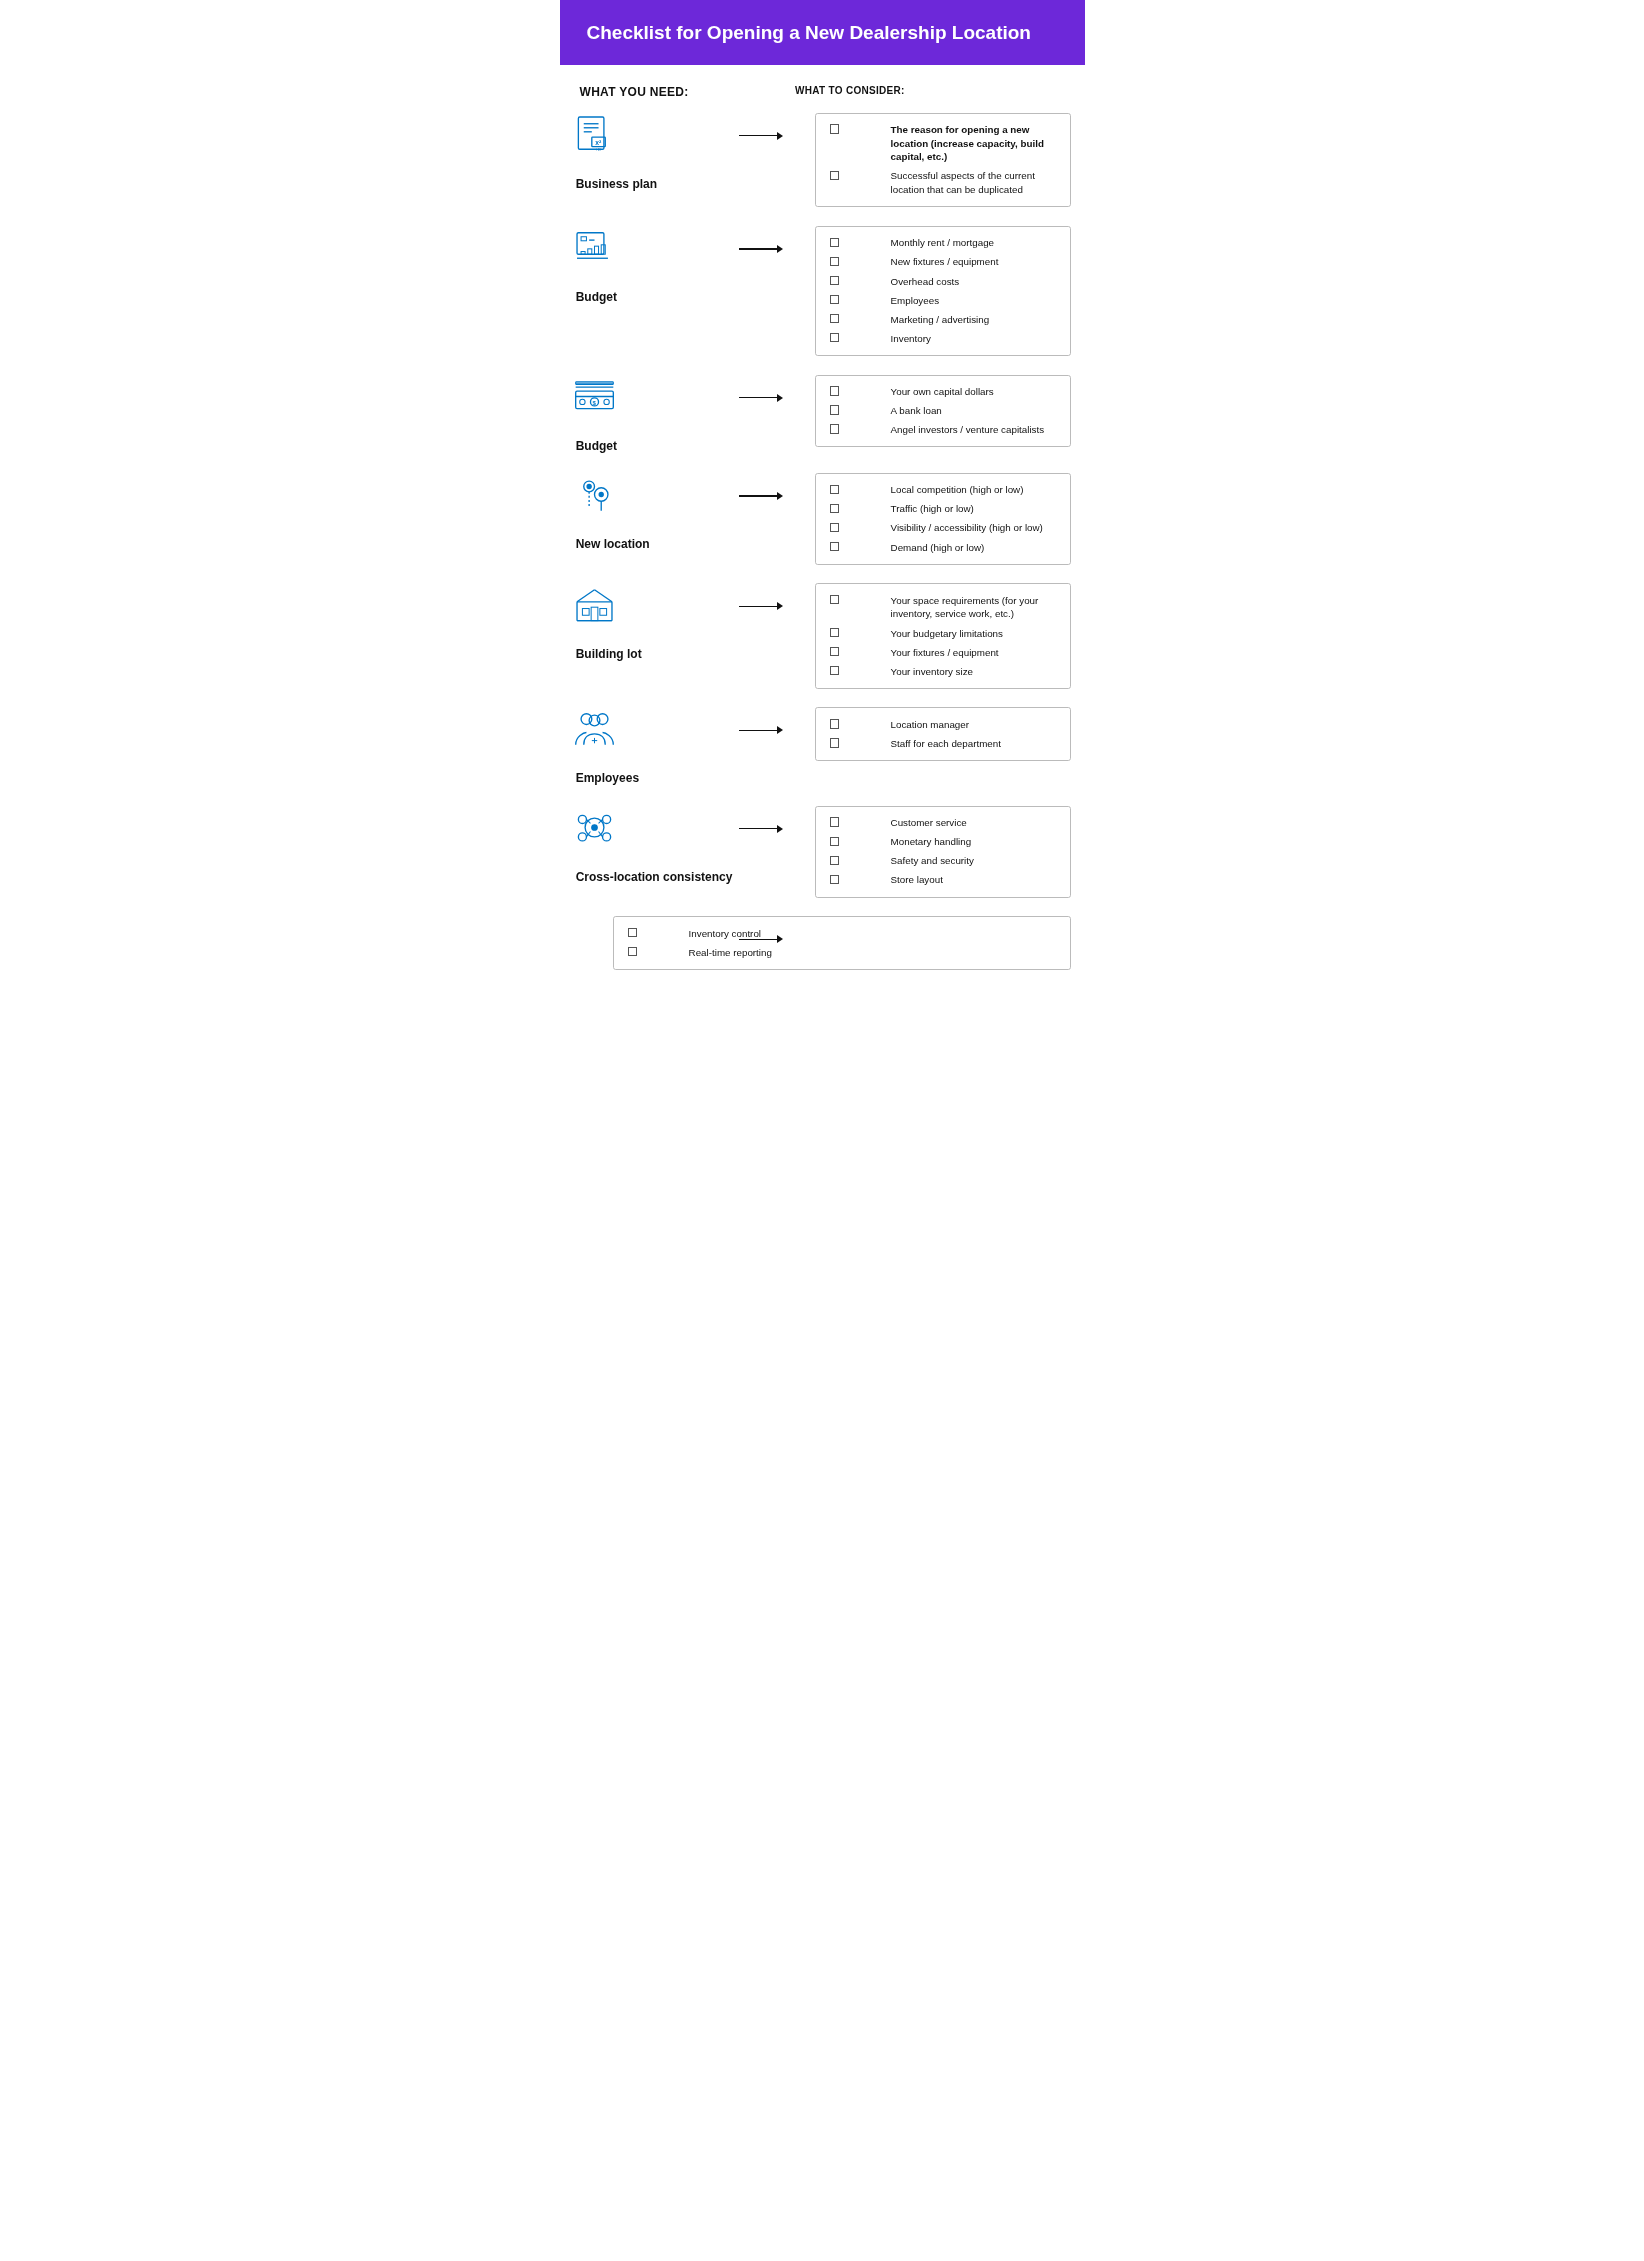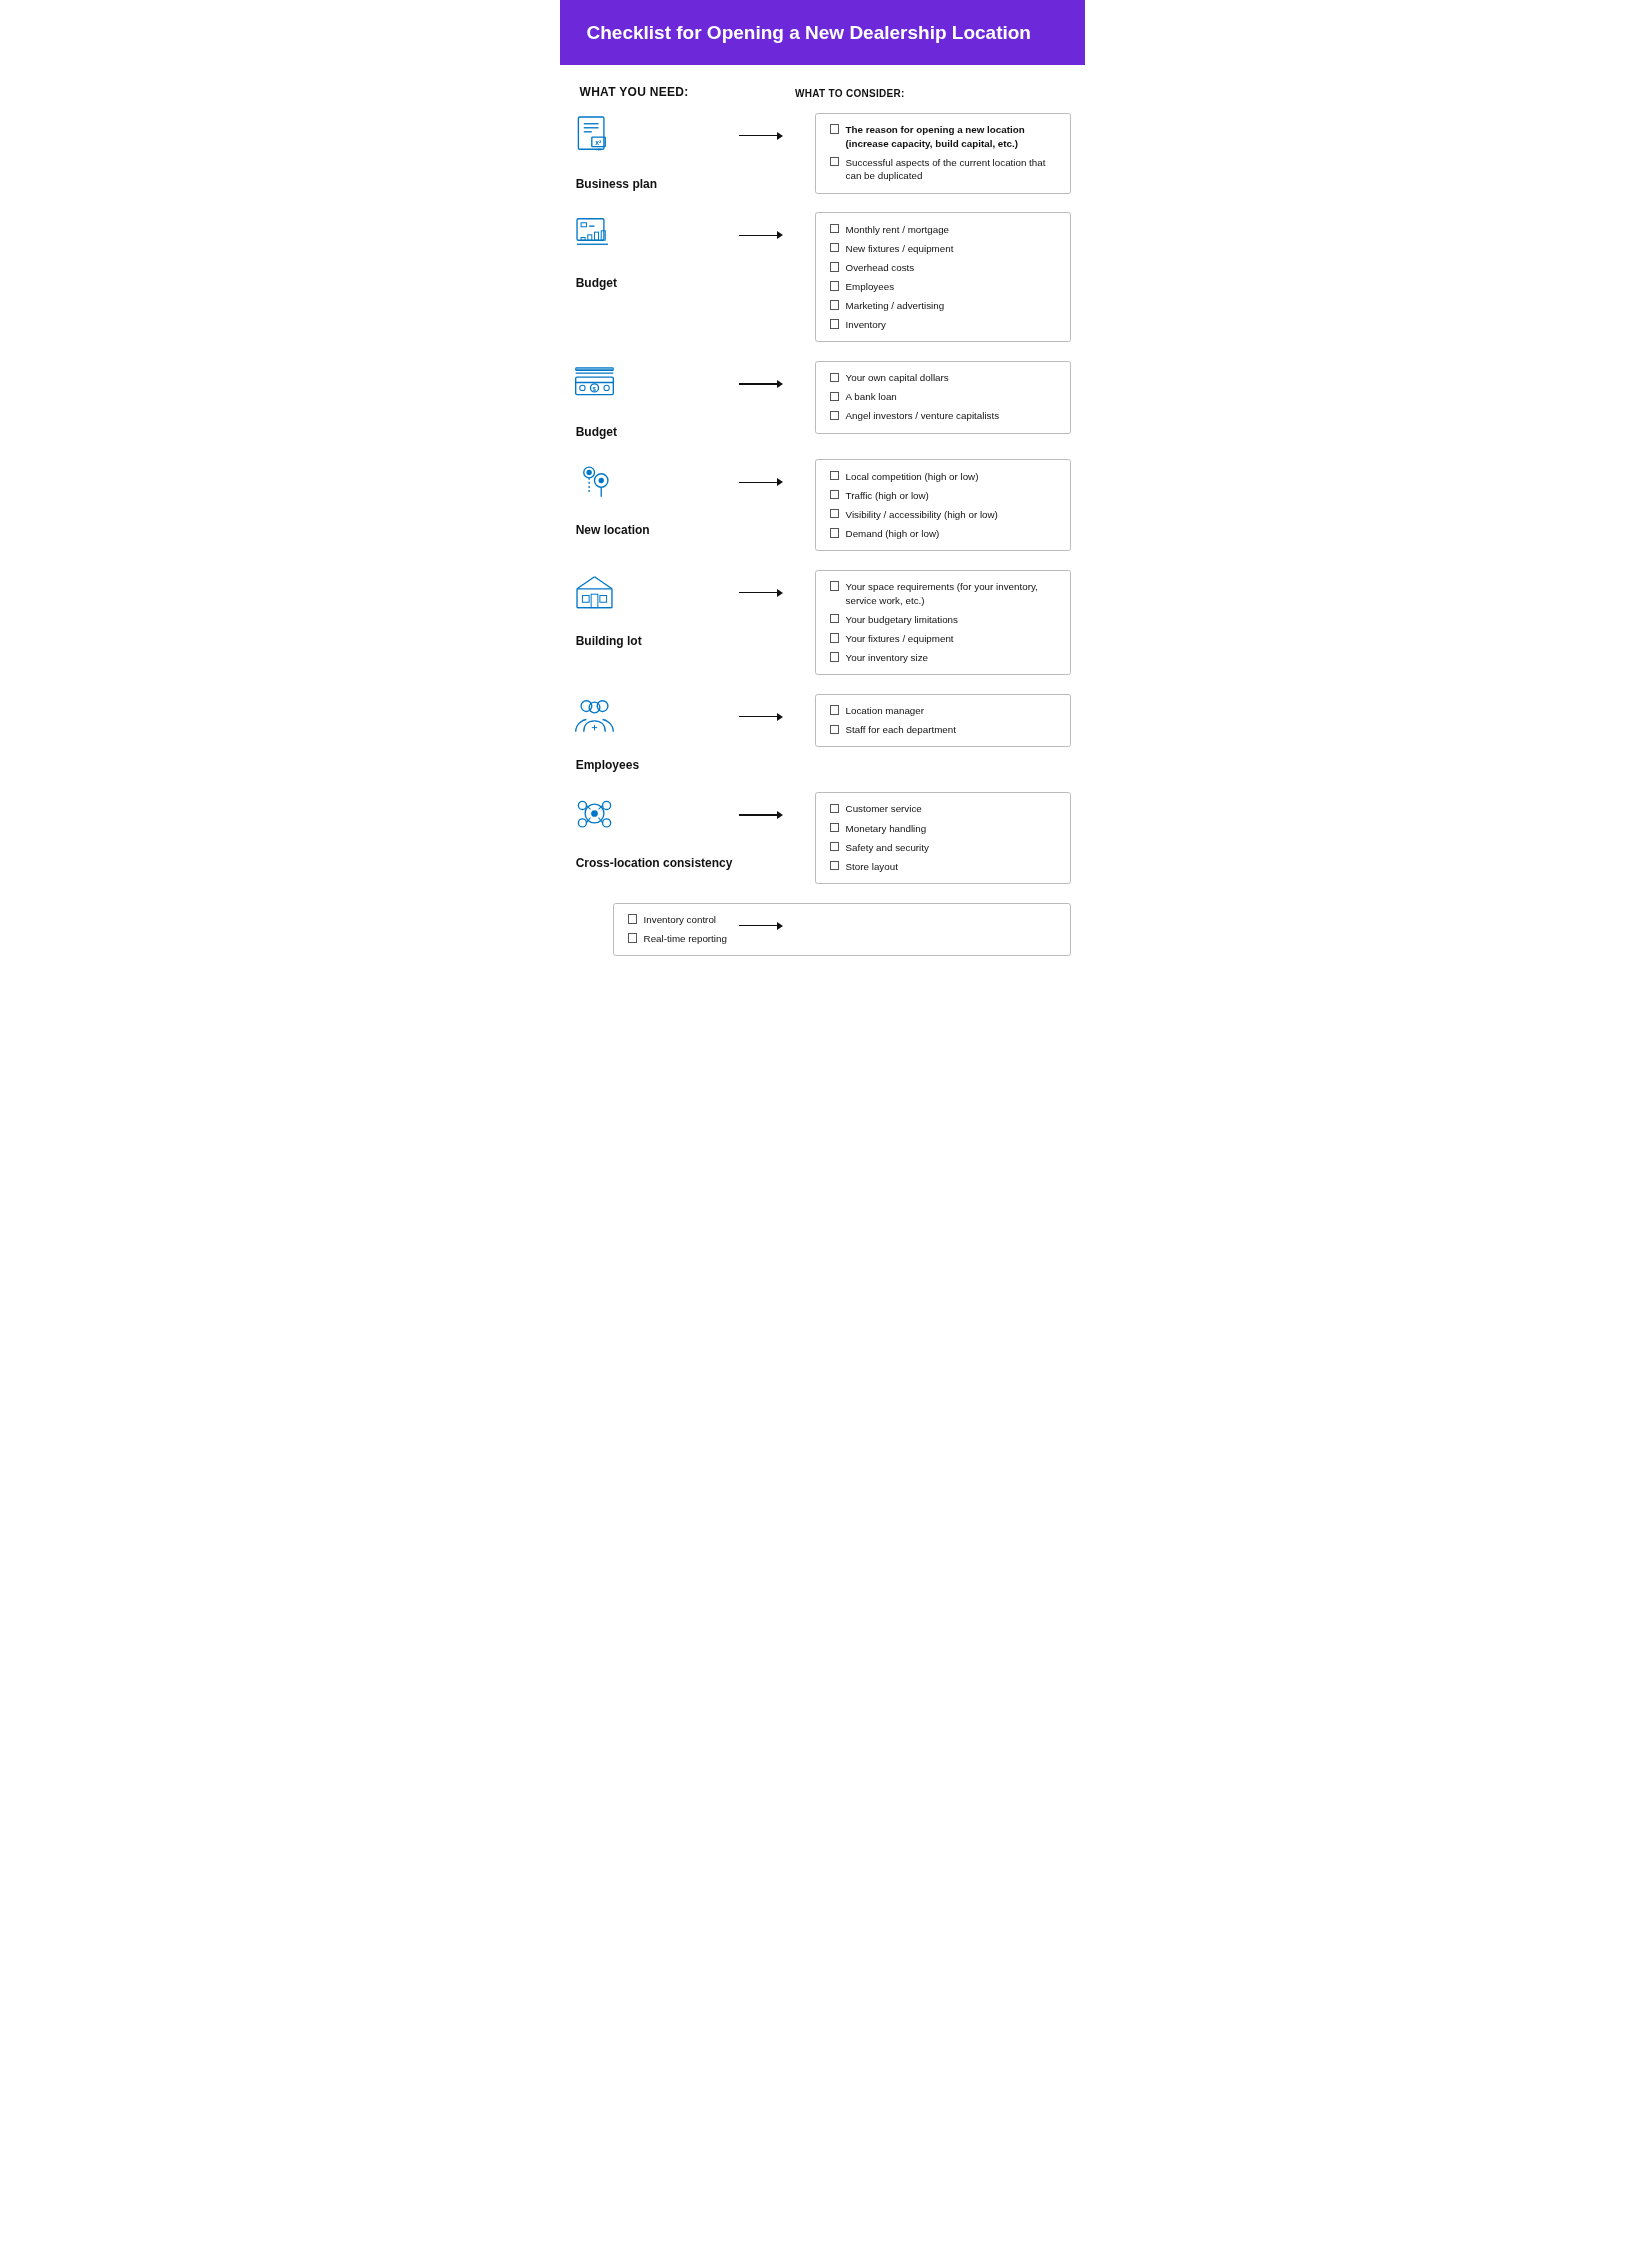--- a/index.html
+++ b/index.html
@@ -19,21 +19,20 @@
     .header-title {
       color: #fff;
       font-size: 19px;
       font-weight: 900;
     }
 
     .columns-header {
       display: flex;
       padding: 0 20px 6.7px 20px;
       margin-bottom: 6.7px;
-      align-items: flex-end;
     }
     .col-left-header {
       width: 202px;
       font-size: 12px;
       font-weight: 900;
       color: #111;
       letter-spacing: 0.3px;
     }
     .col-right-header {
       flex: 1;
@@ -107,20 +106,21 @@
       width: 9.4px;
       height: 9.4px;
       border: 1px solid #555;
       margin-right: 6.7px;
       flex-shrink: 0;
       margin-top: 1.3px;
     }
 
     .item-text {
       flex: 1;
+      margin-left: 45px;
     }
     .item-text strong {
       font-weight: 700;
     }
   </style>
 </head>
 <body>
 
 <div class="header">
   <h1 class="header-title">Checklist for Opening a New Dealership Location</h1>

